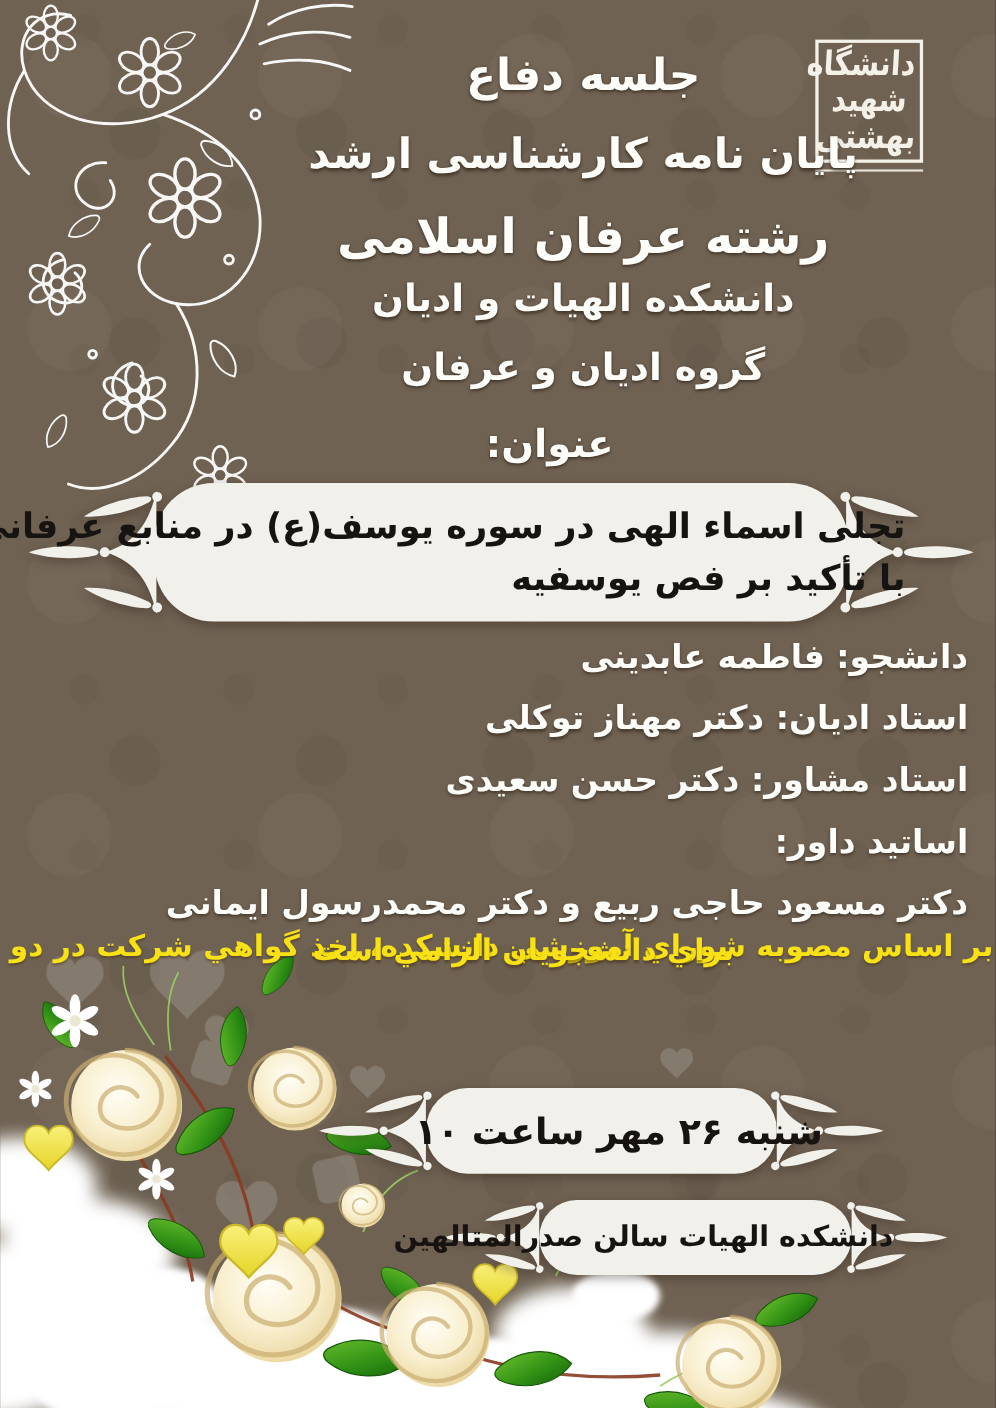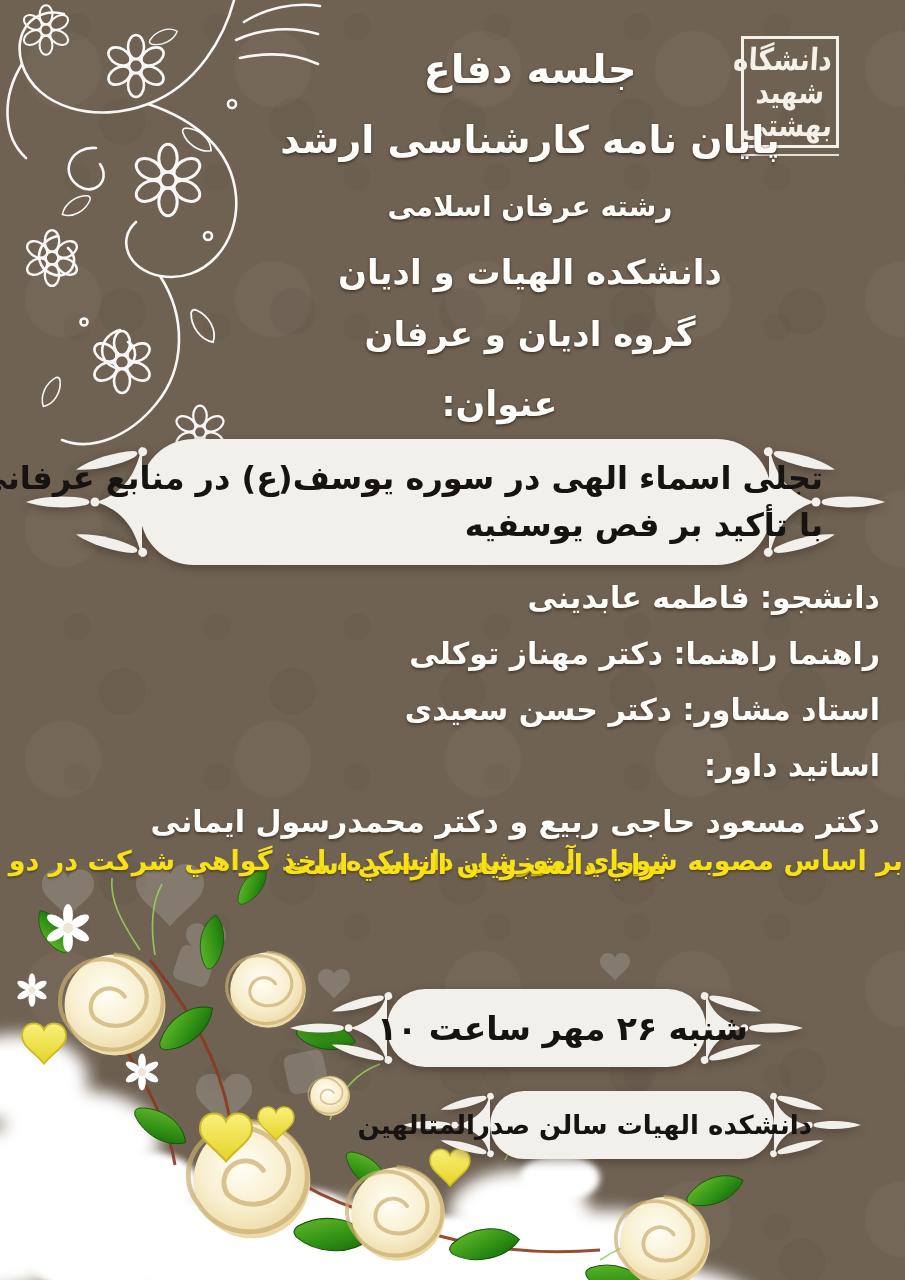--- a/index.html
+++ b/index.html
@@ -14,21 +14,21 @@
     font-family:"DejaVu Sans",sans-serif;
     direction:rtl;
   }
   #decor{position:absolute;inset:0;pointer-events:none;}
   .hline{
     position:absolute;color:#fdfdf9;font-weight:bold;text-align:center;white-space:nowrap;
     text-shadow:0 2px 3px rgba(40,28,16,.55),0 0 2px rgba(40,28,16,.35);
   }
   #h-session{top:46px;left:155px;width:750px;font-size:40px;}
   #h-degree{top:118px;left:155px;width:750px;font-size:38px;}
-  #h-field{top:190px;left:155px;width:750px;font-size:28px;}
+  #h-field{top:190px;left:155px;width:750px;font-size:44px;}
   #h-faculty{top:252px;left:155px;width:750px;font-size:34px;}
   #h-dept{top:314px;left:155px;width:750px;font-size:34px;}
   #h-title-label{top:384px;left:47px;width:905px;font-size:35px;}
 
   .banner{position:absolute;}
   .banner > svg{position:absolute;inset:0;width:100%;height:100%;overflow:visible;
     filter:drop-shadow(0 3px 5px rgba(35,22,12,.38));}
   .banner-text{
     position:absolute;inset:0;display:flex;flex-direction:column;align-items:flex-start;justify-content:center;
     color:#171310;font-weight:bold;text-align:center;white-space:nowrap;
@@ -271,21 +271,21 @@
       </g>
     </svg>
     <div class="banner-text">
       <div>تجلی اسماء الهی در سوره یوسف(ع) در منابع عرفانی</div>
       <div>با تأکید بر فص یوسفیه</div>
     </div>
   </div>
 
   <div id="people">
     <div class="pline">دانشجو: فاطمه عابدینی</div>
-    <div class="pline">راهنما راهنما: دکتر مهناز توکلی</div>
+    <div class="pline">استاد ادیان: دکتر مهناز توکلی</div>
     <div class="pline">استاد مشاور: دکتر حسن سعیدی</div>
     <div class="pline">اساتید داور:</div>
     <div class="pline">دکتر مسعود حاجی ربیع و دکتر محمدرسول ایمانی</div>
   </div>
 
   <div class="notice" id="notice1">بر اساس مصوبه شوراي آموزشي دانشكده، اخذ گواهي شركت در دو جلسه دفاعيه</div>
   <div class="notice" id="notice2">براي دانشجويان الزامي است</div>
 
   <div class="banner" id="date-banner">
     <svg viewBox="0 0 403 88" preserveAspectRatio="none">

